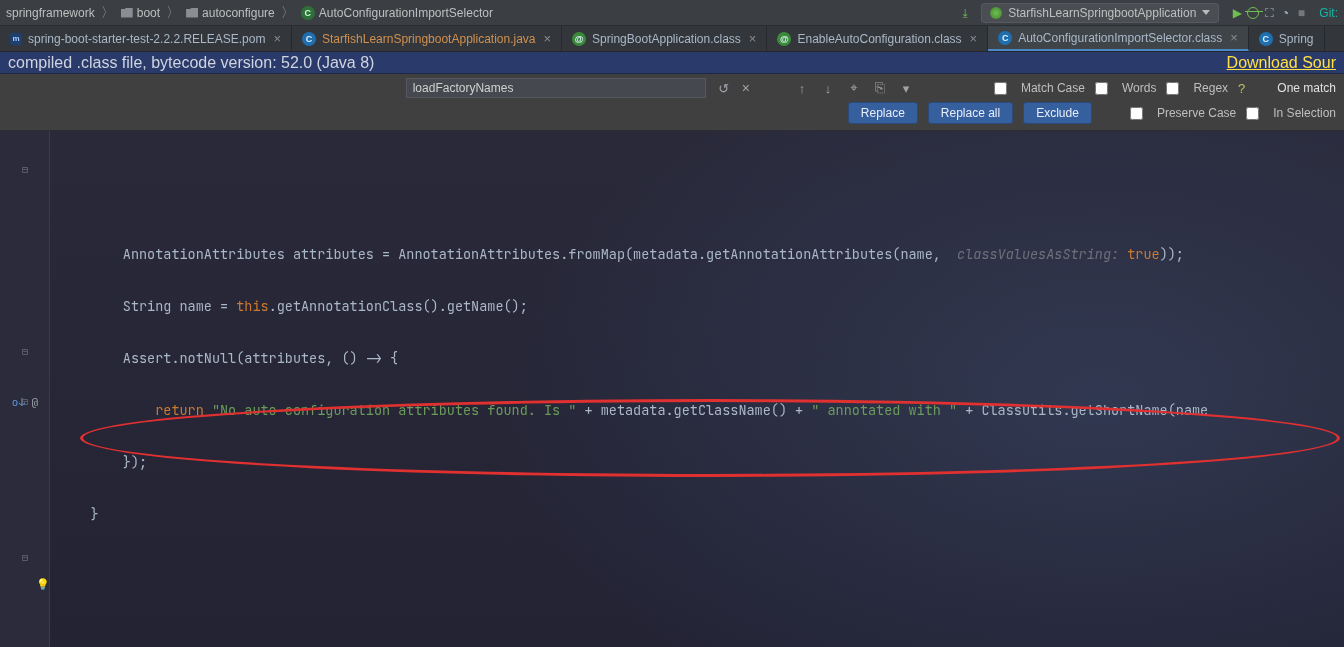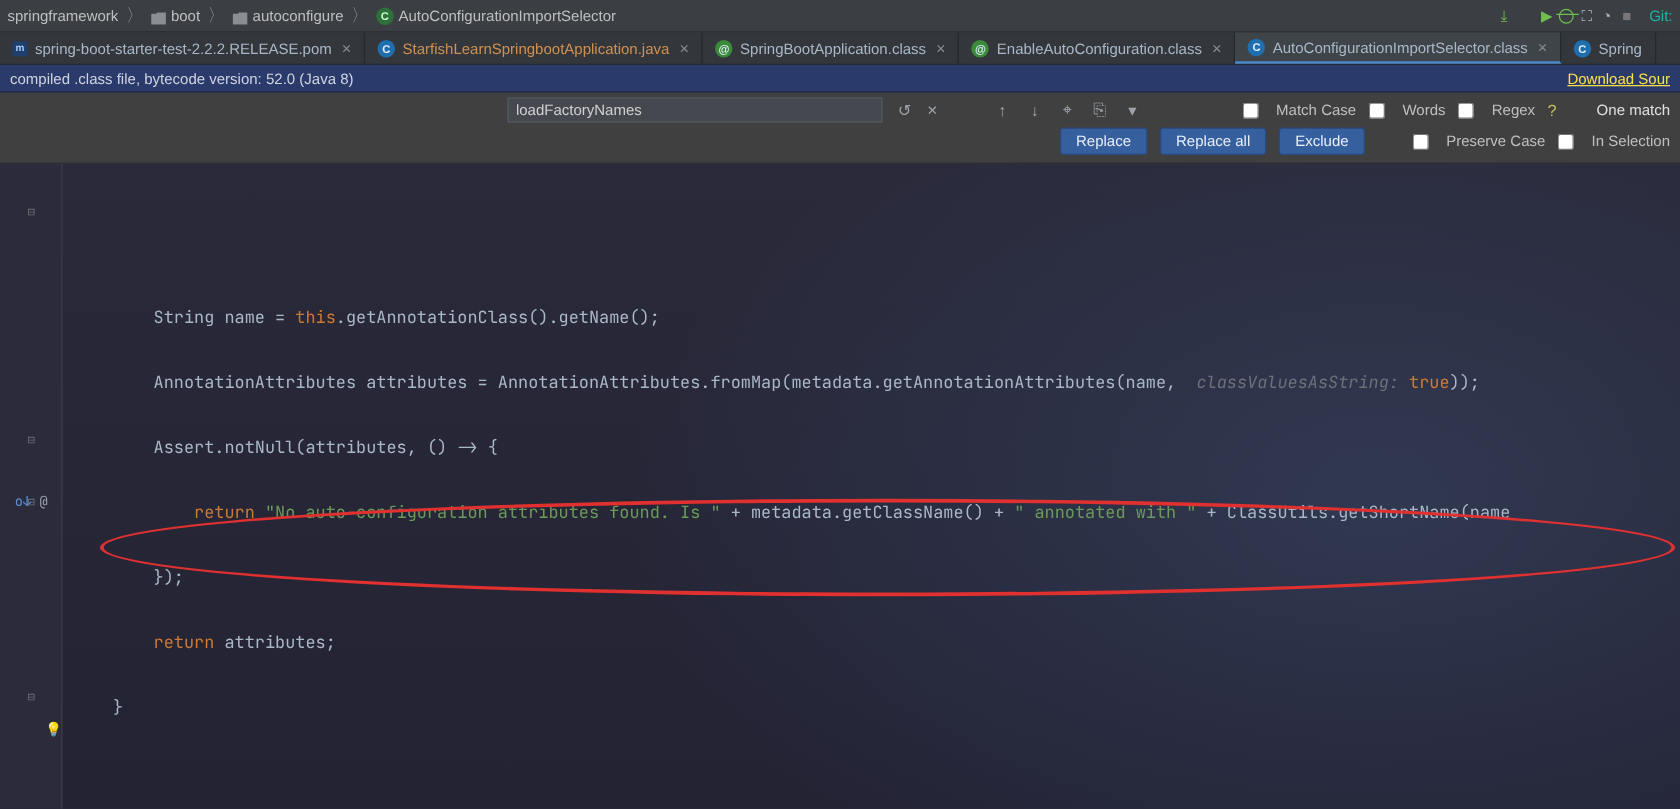--- a/index.html
+++ b/index.html
@@ -25,21 +25,21 @@
   .topbar {
     position: relative; z-index: 2;
     height: 26px;
     background: #3b3f44;
     display:flex; align-items:center;
     padding: 0 6px;
     color: #bfbfbf;
     border-bottom: 1px solid #2a2d31;
   }
   .crumbs { display:flex; align-items:center; gap:4px; min-width:0; flex:0 0 auto; }
-  .crumb { display:flex; align-items:flex-end; gap:4px; }
+  .crumb { display:flex; align-items:center; gap:4px; }
   .folder-icon { width:12px; height:10px; background:#8a8d91; clip-path: polygon(0 15%, 35% 15%, 45% 0, 100% 0, 100% 100%, 0 100%); display:inline-block; }
   .class-icon {
     width:14px; height:14px; border-radius:50%;
     background:#2f6f3a; color:#c7ffd0;
     display:inline-flex; align-items:center; justify-content:center;
     font-size:9px; font-weight:bold;
   }
   .crumb-sep { color:#8a8d91; font-size:14px; margin:0 2px; }
   .top-spacer { flex:1; }
   .run-cfg {
@@ -81,21 +81,21 @@
   .tab .close { color:#8a8d91; font-size:13px; margin-left:2px; }
   .pom-icon { width:12px;height:12px;border-radius:2px;background:#1f3f6f;display:inline-flex;align-items:center;justify-content:center;color:#a9d0ff;font-size:8px;font-weight:bold; }
   .java-icon { width:14px;height:14px;border-radius:50%;background:#1f6faf;display:inline-flex;align-items:center;justify-content:center;color:#e0f0ff;font-size:9px;font-weight:bold; }
   .orange-tab { color:#d09050; }
 
   
   .notice {
     position:relative; z-index:2;
     height:22px; background:#2a3a6a;
     color:#d0d4e0; display:flex; align-items:center;
-    padding:0 8px; font-size:12px;
+    padding:0 8px; font-size:16px;
     border-bottom:1px solid #1c2848;
   }
   .notice .right { margin-left:auto; color:#fde047; text-decoration:underline; cursor:pointer; }
 
   
   .find-panel {
     position:relative; z-index:2;
     background:#404040; border-bottom:1px solid #2a2d31;
     padding:4px 8px 6px 8px;
     display:flex; flex-direction:column; gap:4px;align-items:flex-end;
@@ -183,20 +183,25 @@
     <span class="crumb">
       <span class="class-icon">C</span>
       <span>AutoConfigurationImportSelector</span>
     </span>
   </div>
 
   <div class="top-spacer"></div>
 
   <span class="tb-icon" style="margin-right:8px;color:#6fbf4f;">⤓</span>
 
+  <div class="run-cfg">
+    <span class="leaf-icon"></span>
+    <span>StarfishLearnSpringbootApplication</span>
+    <span class="tri-down"></span>
+  </div>
 
   <span class="tb-icon play" style="margin-left:10px;">▶</span>
   <span class="tb-icon">
       <span class="bug"></span>
     </span>
   <span class="tb-icon">⛶</span>
   <span class="tb-icon">◔</span>
   <span class="tb-icon" style="color:#777;">■</span>
   <span class="git-label">Git:</span>
 </div>
@@ -291,26 +296,25 @@
     <span class="g-icon" style="top:264px;"><span class="ov">o↓</span> <span class="at">@</span></span>
     <span class="g-icon fold" style="top:264px;">⊟</span>
     <span class="g-icon fold" style="top:420px;">⊟</span>
     <span class="g-icon bulb" style="top:446px;left:18px;">💡</span>
   </div>
 
   <div class="code">
     
     <div class="red-oval" style="left:30px; top:268px; width:1260px; height:78px;"></div>
 
+<div>        <span>AnnotationAttributes attributes = AnnotationAttributes.fromMap(metadata.getAnnotationAttributes(name, </span><span class="ghost"> classValuesAsString: </span><span class="kw">true</span><span>));</span></div>
 <div>        <span>String name = </span><span class="this">this</span><span>.getAnnotationClass().getName();</span></div>
-<div>        <span>AnnotationAttributes attributes = AnnotationAttributes.fromMap(metadata.getAnnotationAttributes(name, </span><span class="ghost"> classValuesAsString: </span><span class="kw">true</span><span>));</span></div>
 <div>        <span>Assert.notNull(attributes, () -&gt; {</span></div>
 <div>            <span class="kw">return </span><span class="str">"No auto-configuration attributes found. Is "</span><span> + metadata.getClassName() + </span><span class="str">" annotated with "</span><span> + ClassUtils.getShortName(name</span></div>
 <div>        <span>});</span></div>
-<div>        <span class="kw">return </span><span>attributes;</span></div>
 <div>    <span>}</span></div>
 <div>&nbsp;</div>
 
 
 
 
 
 
 
 

